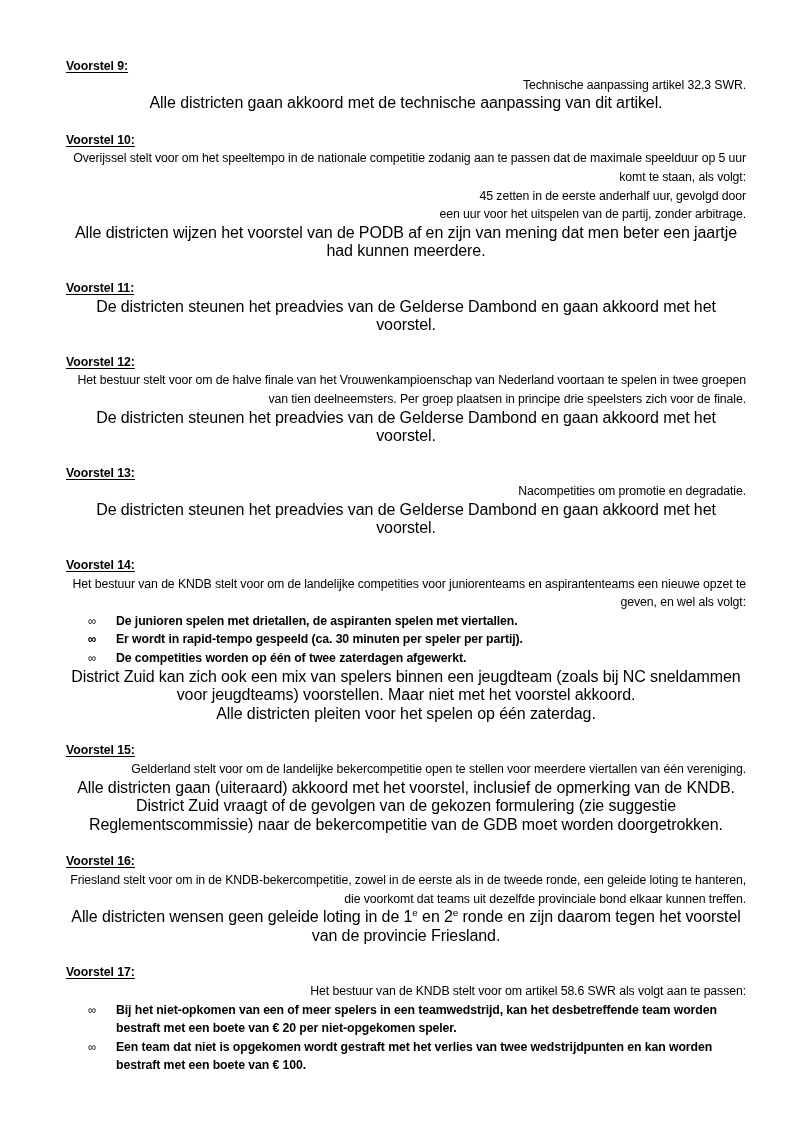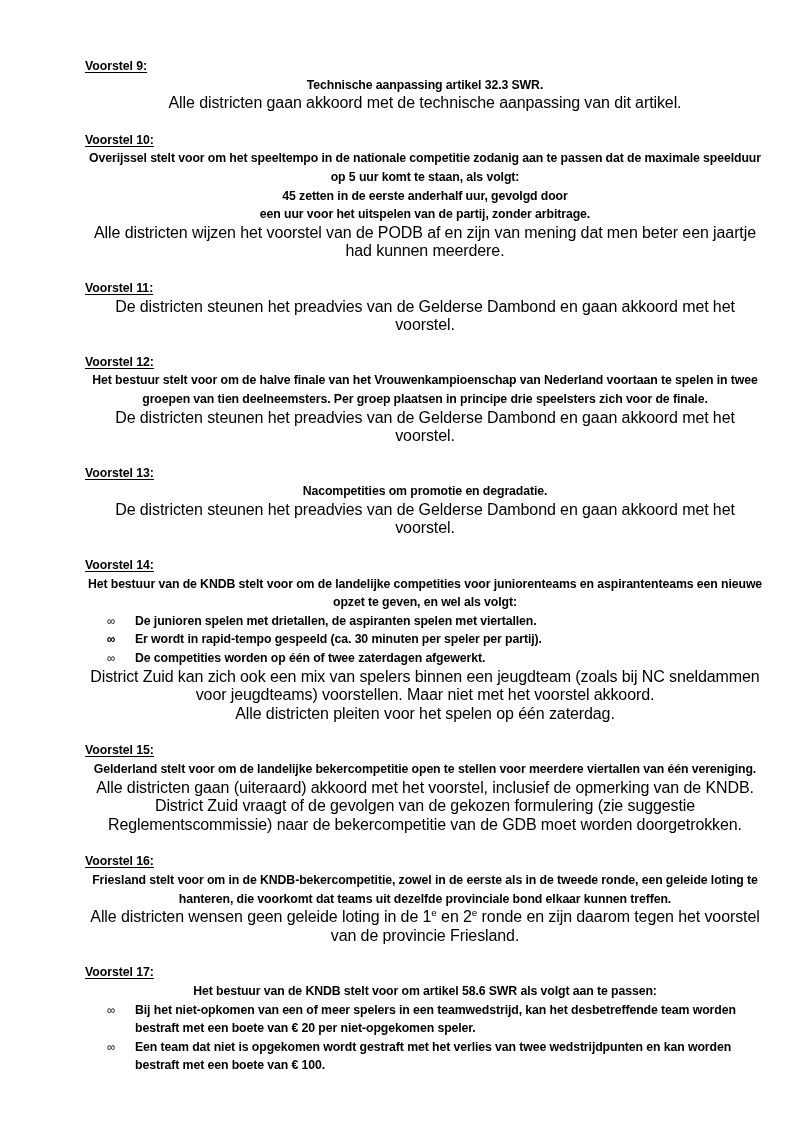--- a/index.html
+++ b/index.html
@@ -19,43 +19,42 @@
     position: relative;
     width: 793px;
     height: 1123px;
     box-sizing: border-box;
     padding: 57px 48px 0 66px;
     background: #ffffff;
     overflow: hidden;
   }
   .doc-body {
     width: 680px;
-    margin-left: 19px;
   }
   .proposal {
     margin: 0 0 18px 0;
   }
   .proposal:last-child {
     margin-bottom: 0;
   }
   .heading {
     font-size: 12.3px;
     line-height: 18.6px;
     font-weight: bold;
     text-decoration: underline;
     text-underline-offset: 2px;
     letter-spacing: -0.05px;
     white-space: nowrap;
   }
   .bold-block {
     font-size: 12.3px;
     line-height: 18.6px;
-    font-weight: bold;
+    font-weight: normal;
     letter-spacing: -0.1px;
-    text-align: center;
+    text-align: right;
   }
   .plain-block {
     font-size: 16px;
     line-height: 18.6px;
     font-weight: normal;
     letter-spacing: -0.1px;
     text-align: center;
   }
   .bullet-list {
     list-style: none;

